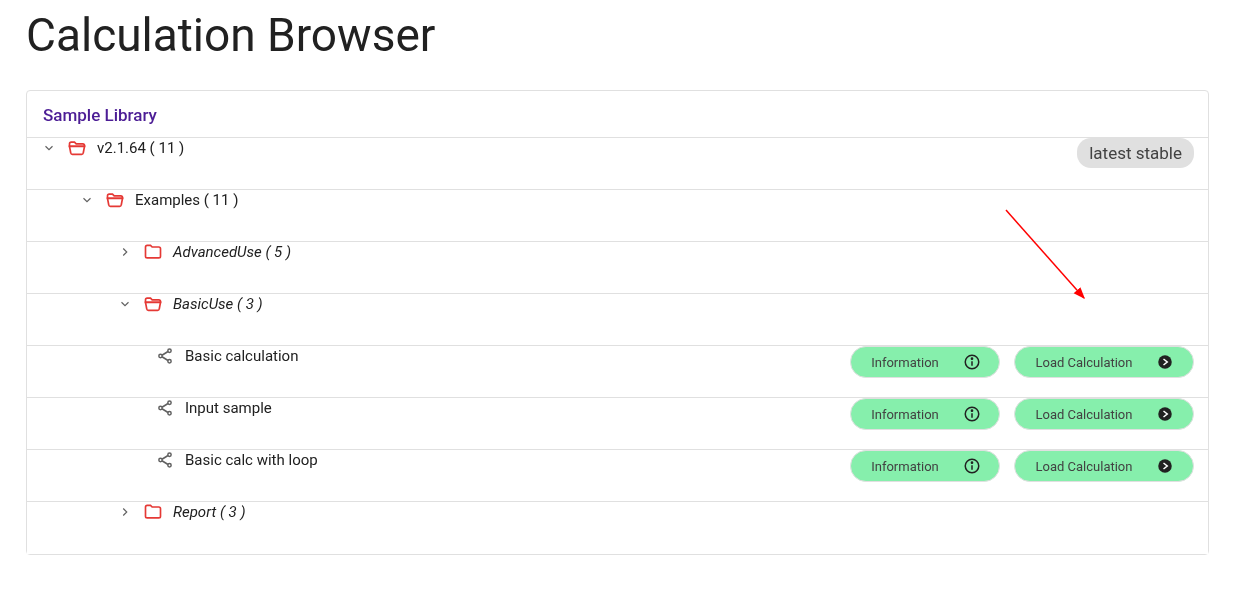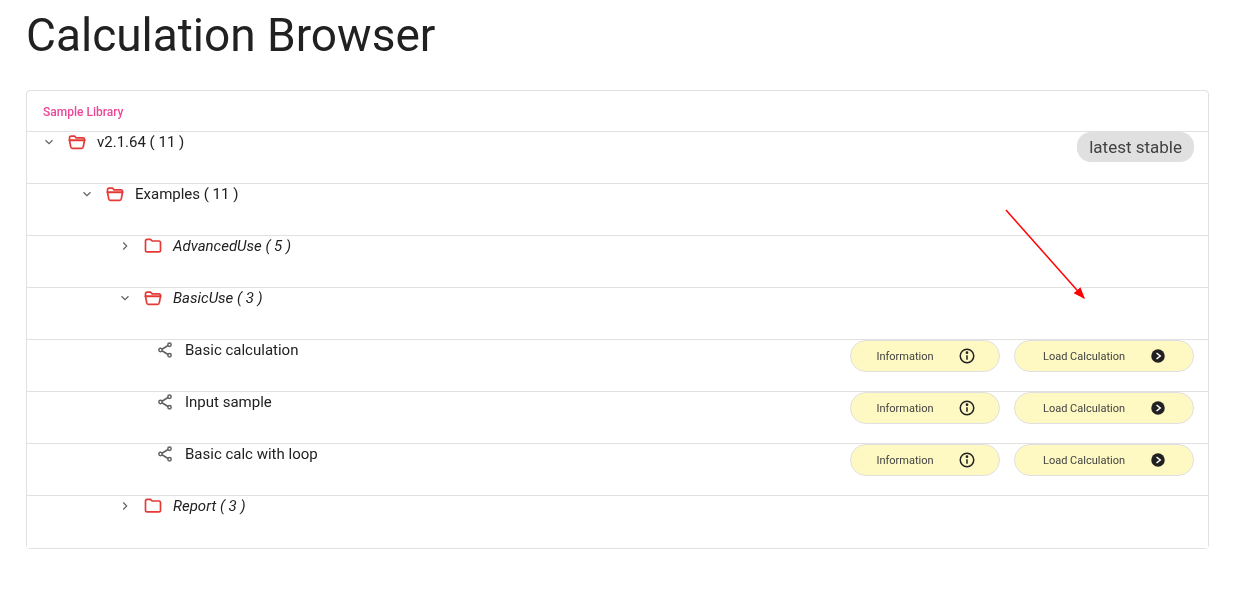--- a/index.html
+++ b/index.html
@@ -21,23 +21,23 @@
     letter-spacing: 0px;
     margin-top: 8px;
     margin-bottom: 28px;
   }
   .panel {
     border: 1px solid #e0e0e0;
     border-radius: 4px;
   }
   .panel-header {
     padding: 14px 16px 12px 16px;
-    font-size: 12px;
+    font-size: 17px;
     font-weight: 500;
-    color: #ec4899;
+    color: #4c1d95;
     border-bottom: 1px solid #e0e0e0;
   }
 
   .row {
     display: flex;
     align-items: flex-start;
     height: 52px;
     border-bottom: 1px solid #e0e0e0;
     padding-right: 14px;
     background: #fff;
@@ -102,24 +102,24 @@
     border-radius: 14px;
   }
 
   .btn {
     display: inline-flex;
     align-items: center;
     gap: 24px;
     height: 32px;
     padding: 0 14px 0 16px;
     border-radius: 16px;
-    background: #fef9c3;
+    background: #86efac;
     border: 1px solid #e0e0e0;
     cursor: pointer;
-    font-size: 11px;
+    font-size: 13px;
     color: #424242;
     font-family: inherit;
   }
   .btn .btn-icon {
     display: inline-flex;
     align-items: center;
     justify-content: center;
   }
   .btn .btn-icon svg { width: 18px; height: 18px; }
   .btn.info-btn { min-width: 150px; justify-content: center; }

